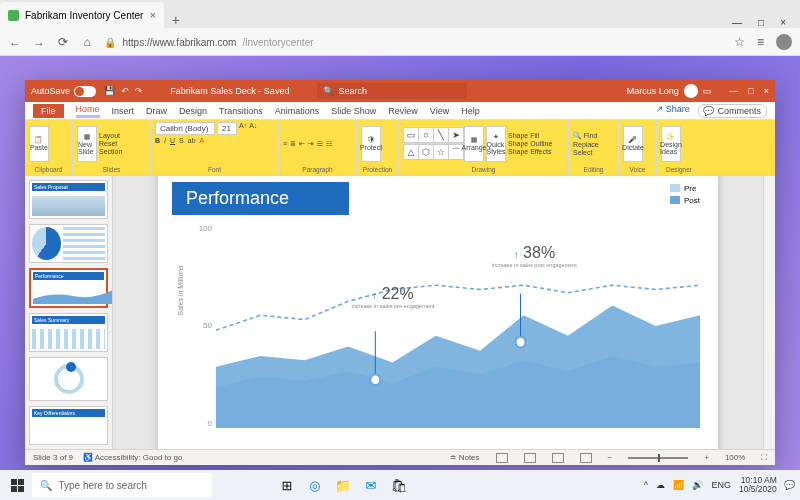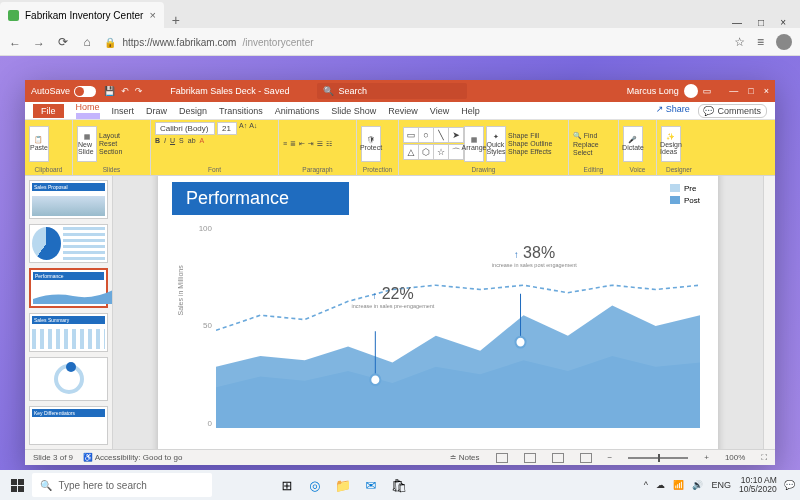--- a/index.html
+++ b/index.html
@@ -25,21 +25,21 @@
 .toggle-pill::after{content:"";position:absolute;left:1px;top:1px;width:9px;height:9px;background:#d35230;border-radius:50%}
 .qat{display:flex;gap:6px;opacity:.9}
 .titlebar .fname{margin-left:20px}
 .searchbox{background:#c74a2c;height:16px;width:150px;margin-left:20px;display:flex;align-items:center;padding:0 6px;border-radius:2px;gap:4px}
 .titlebar .user{margin-left:auto;display:flex;align-items:center;gap:5px}
 .user-av{width:14px;height:14px;border-radius:50%;background:#fff}
 .win-btns{display:flex;gap:10px;margin-left:10px}
 
 .menubar{height:18px;background:#fff;display:flex;align-items:center;font-size:9px;padding:0 8px;gap:12px;border-bottom:1px solid #e1e1e1}
 .menubar .file{background:#d35230;color:#fff;padding:2px 8px}
-.menubar .home{color:#d35230;border-bottom:6px solid #c4b5fd;padding-bottom:1px}
+.menubar .home{color:#d35230;border-bottom:3px solid #c4b5fd;padding-bottom:1px}
 .menubar .tab-item{color:#444}
 .menubar .right{margin-left:auto;display:flex;gap:8px}
 .share{color:#185abd}
 .comments{color:#444;border:1px solid #ccc;padding:1px 5px;border-radius:6px}
 
 .ribbon{height:56px;background:#fde047;border-bottom:1px solid #d4d4d4;display:flex;font-size:7px;color:#444}
 .rgrp{border-right:1px solid #d8d8d8;padding:2px 4px;display:flex;flex-direction:column}
 .rgrp .ctrls{flex:1;display:flex;gap:2px;align-items:center}
 .rgrp .lbl{text-align:center;font-size:6.5px;color:#666;padding-top:1px}
 .ric{width:16px;height:16px;background:#fff;border:1px solid #ccc;display:inline-flex;align-items:center;justify-content:center;font-size:9px}

